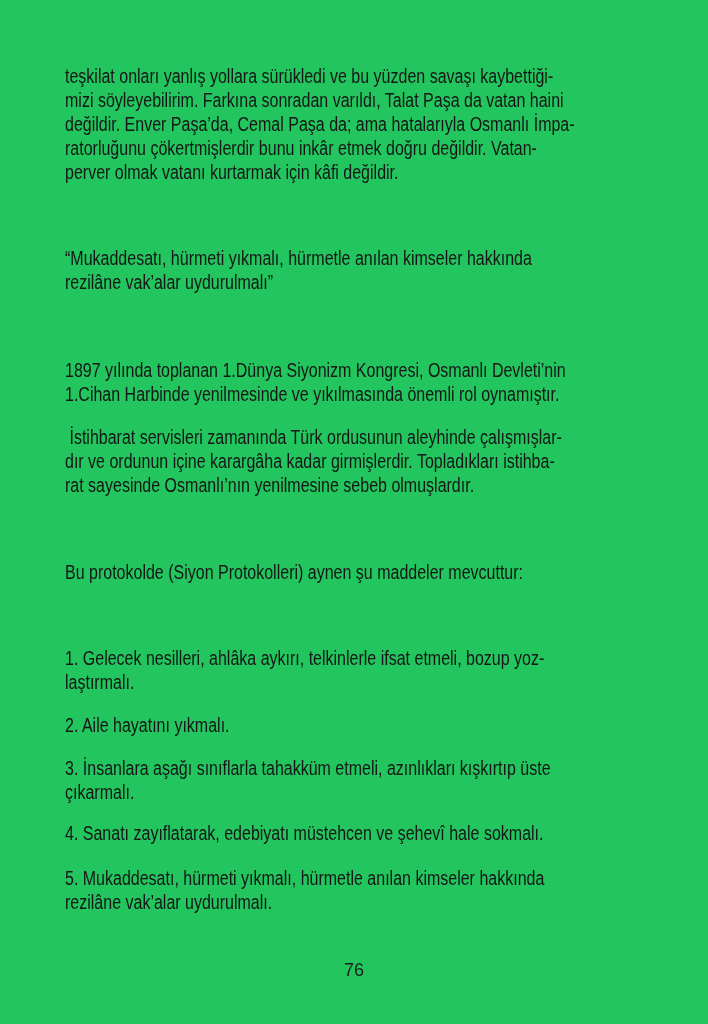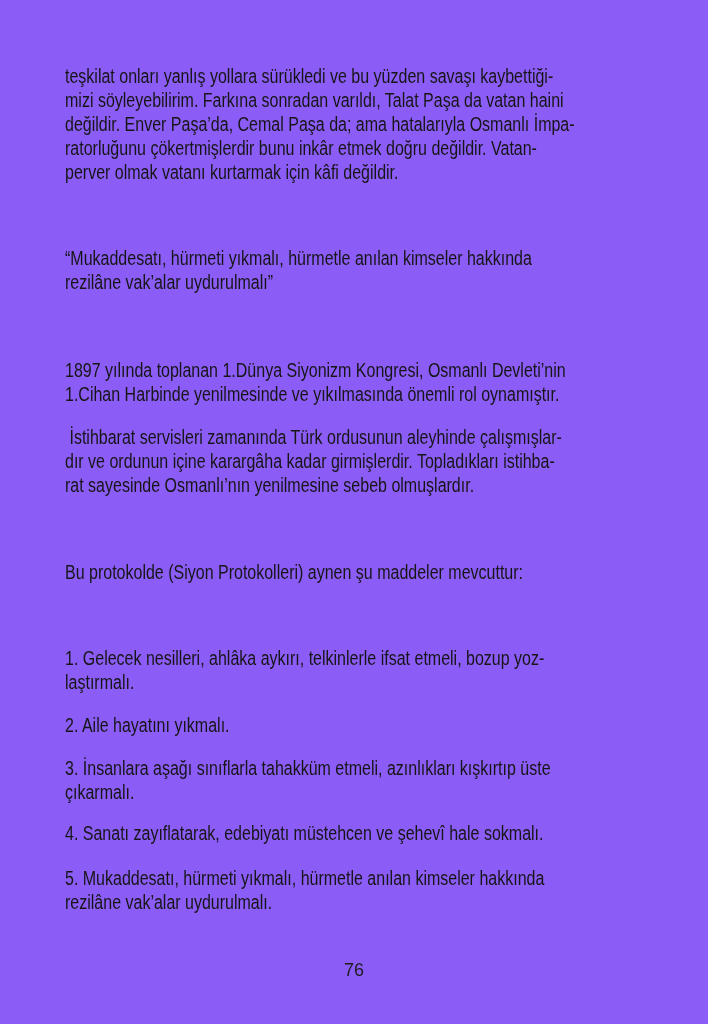--- a/index.html
+++ b/index.html
@@ -11,21 +11,21 @@
     height: 1024px;
     background: #ffffff;
     color: #161616;
     font-family: "Liberation Sans", sans-serif;
     position: relative;
     overflow: hidden;
   }
   .page {
     position: absolute;
     inset: 0;
-    background: #8b5cf6;
+    background: #22c55e;
   }
   
   .content {
     position: absolute;
     left: 65px;
     top: 64px;
     width: 740px;
     transform: scaleX(0.8);
     transform-origin: 0 0;
     font-size: 20px;

